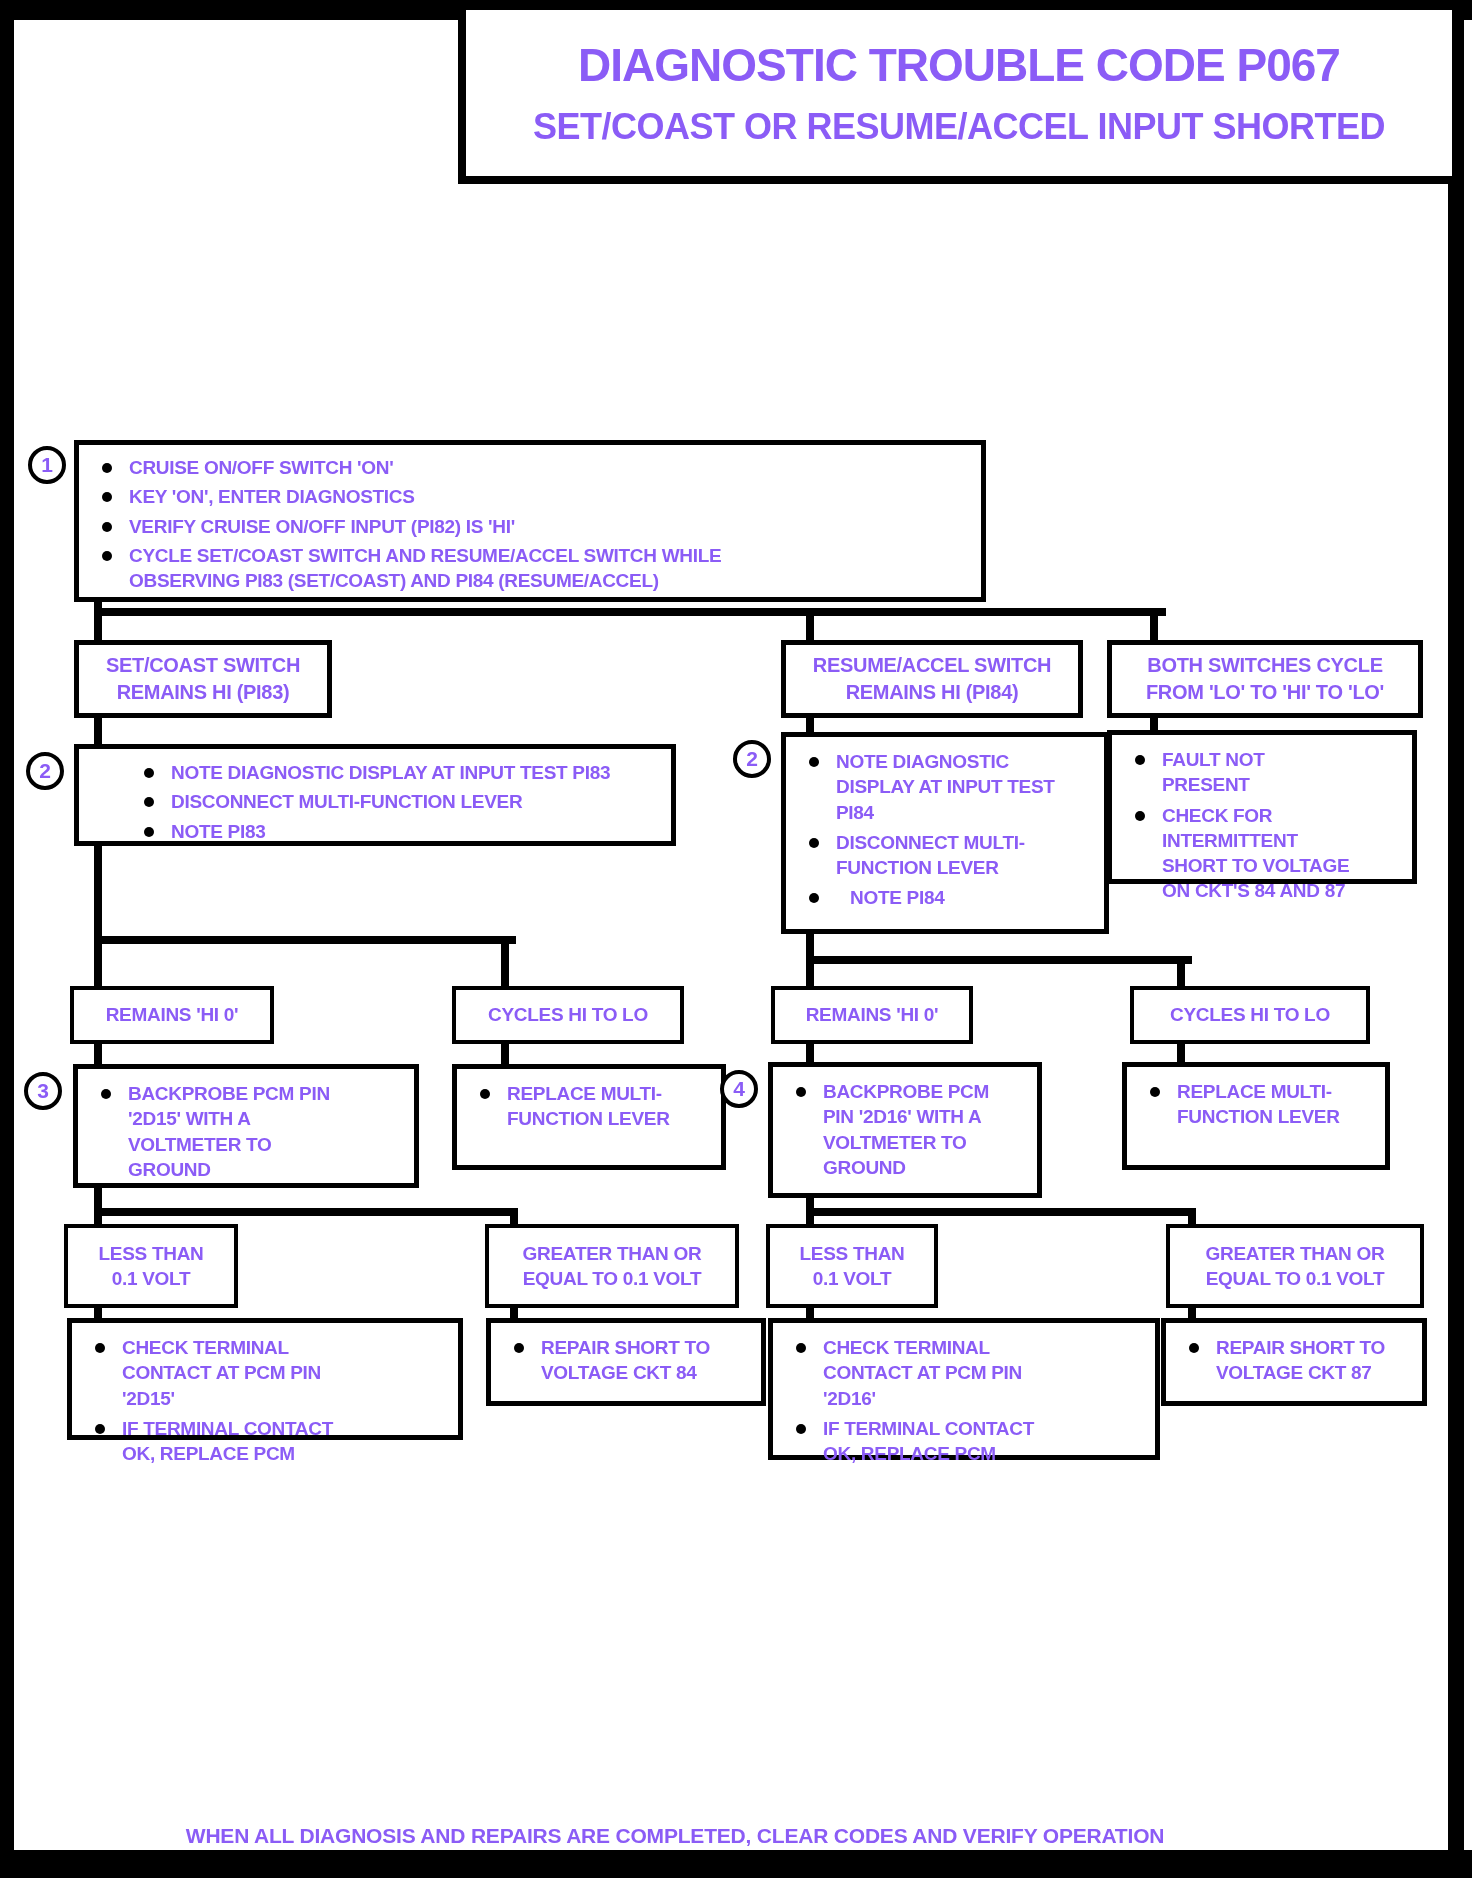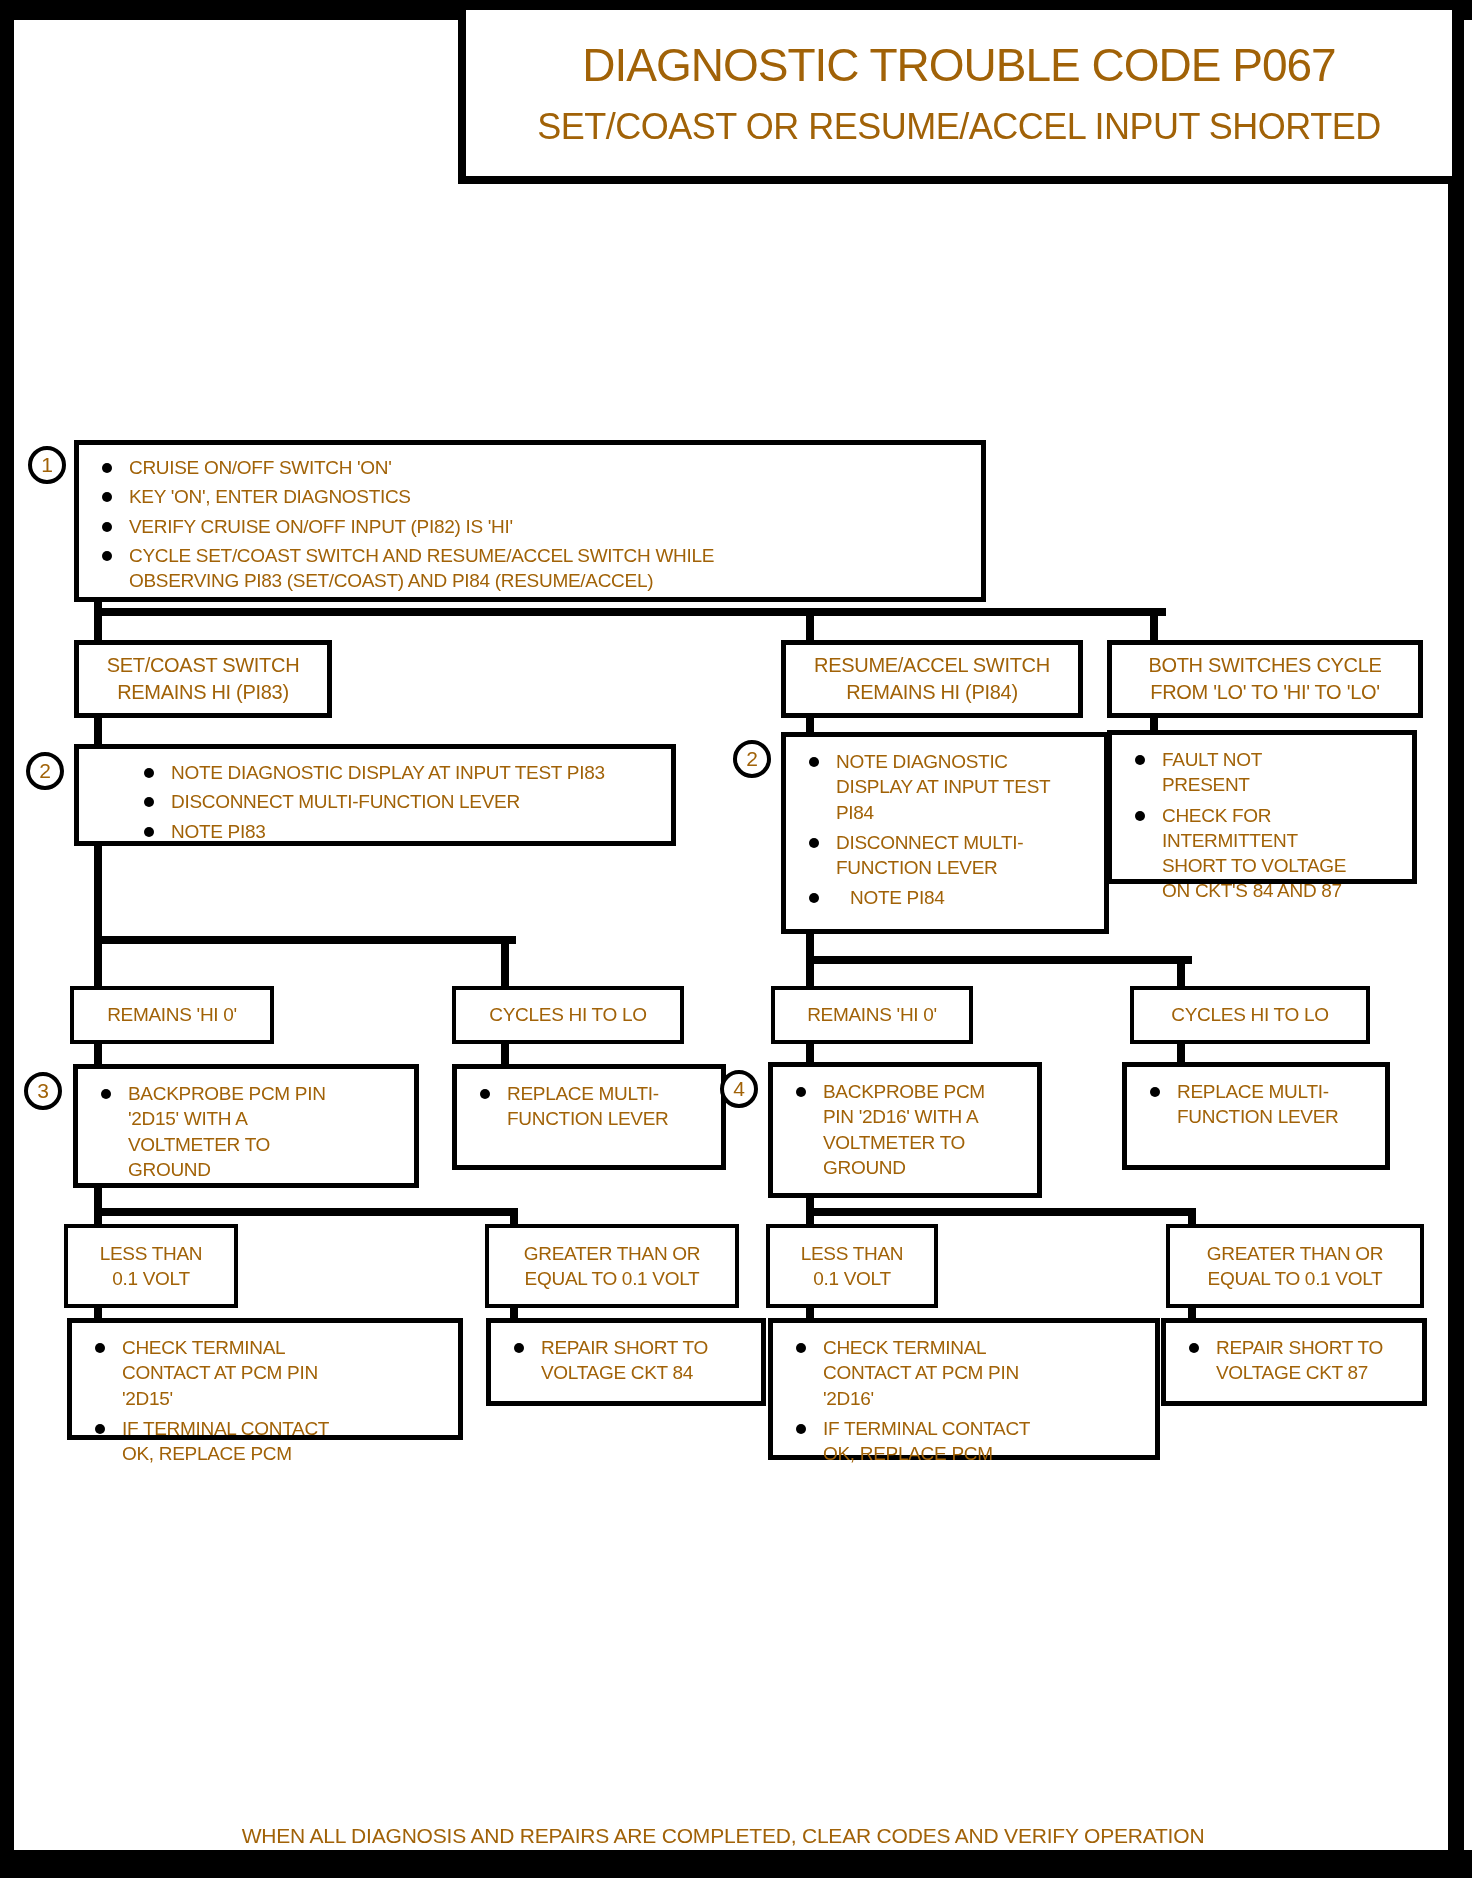--- a/index.html
+++ b/index.html
@@ -1,18 +1,18 @@
 <!DOCTYPE html>
 <html><head>
 <meta charset="utf-8">
 <style>
   html,body{margin:0;padding:0;background:#fff;}
   #page{
     position:relative;width:1472px;height:1878px;background:#fff;
-    font-family:"Liberation Sans",sans-serif;font-weight:normal;color:#a16207;
+    font-family:"Liberation Sans",sans-serif;font-weight:bold;color:#8b5cf6;
     overflow:hidden;
   }
   .bar{position:absolute;background:#000;}
   .ln{position:absolute;background:#000;}
   .box{position:absolute;background:#fff;border:5px solid #000;box-sizing:border-box;}
   .b4{border-width:4px;} .b8{border-width:8px;}
   .ctr{display:flex;align-items:center;justify-content:center;text-align:center;
        font-size:20px;line-height:1.3;letter-spacing:-0.3px;}
   .ctr .bt{display:inline-block;}
   .blist{display:flex;flex-direction:column;gap:5px;padding:12px 10px 10px 6px;}
@@ -20,21 +20,21 @@
   .blt{flex:0 0 44px;display:flex;justify-content:center;padding-top:8px;}
   .blt::before{content:"";display:block;width:10px;height:10px;border-radius:50%;background:#000;}
   .bt{font-size:19px;line-height:1.33;letter-spacing:-0.3px;}
   .circ{position:absolute;width:38px;height:38px;border:4px solid #000;border-radius:50%;
         background:#fff;display:flex;align-items:center;justify-content:center;
         font-size:21px;box-sizing:border-box;}
   .titlebox{display:flex;flex-direction:column;align-items:center;justify-content:center;gap:14px;}
   .t1{font-size:46px;letter-spacing:-1px;white-space:nowrap;}
   .t2{font-size:36px;letter-spacing:-0.5px;white-space:nowrap;}
   .footer{position:absolute;left:0;top:1824px;width:1350px;text-align:center;
-          font-size:21px;letter-spacing:-0.2px;margin-left:48px;}
+          font-size:21px;letter-spacing:-0.2px;}
 </style>
 </head>
 <body>
 
 <div id="page">
 
   <div class="bar" style="left:0;top:0;width:1472px;height:20px;"></div>
   <div class="bar" style="left:0;top:0;width:14px;height:1878px;"></div>
   <div class="bar" style="left:1448px;top:0;width:16px;height:1878px;"></div>
   <div class="bar" style="left:0;top:1850px;width:1472px;height:28px;"></div>

